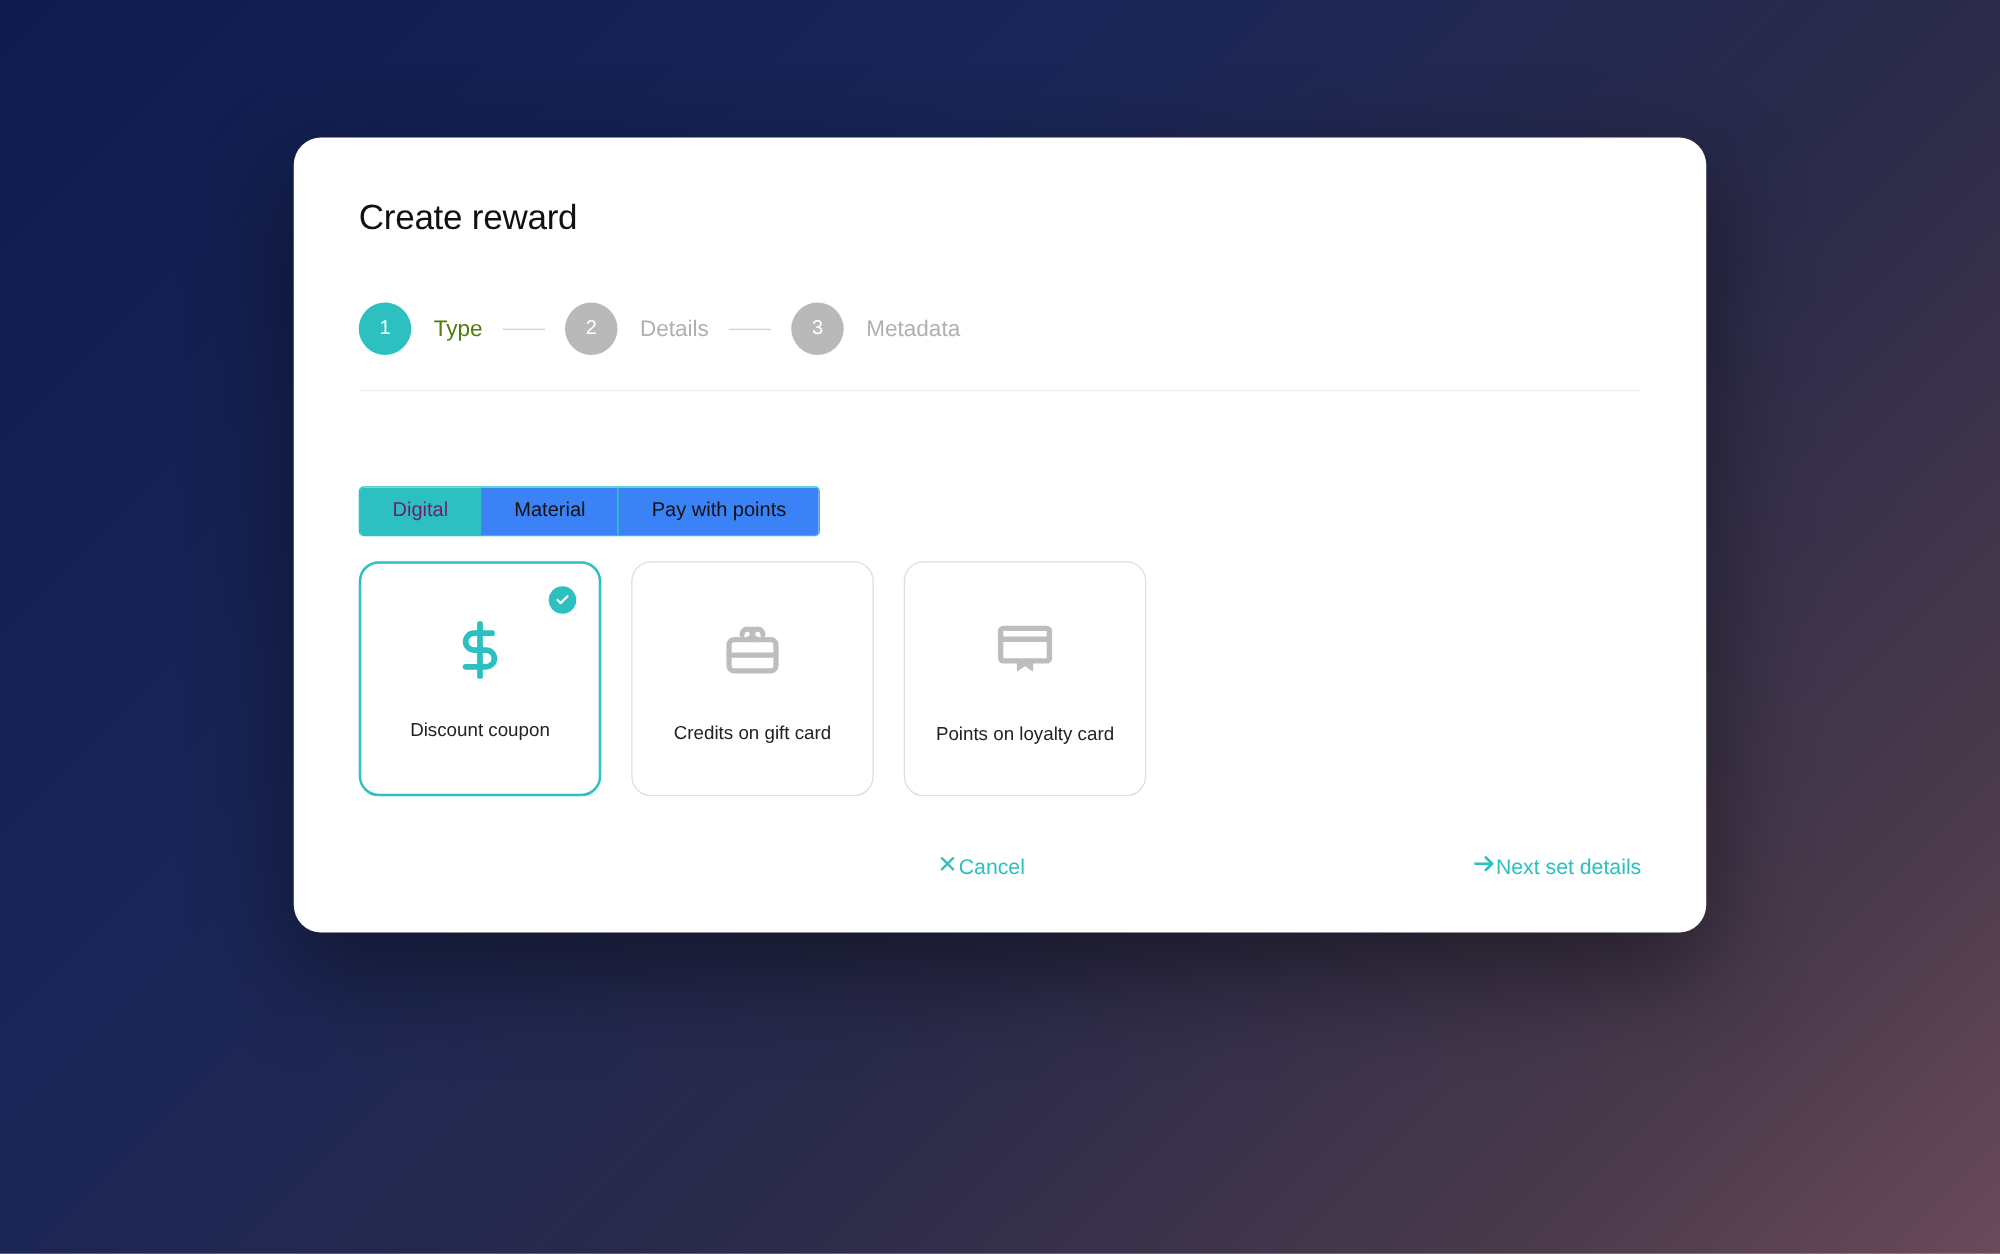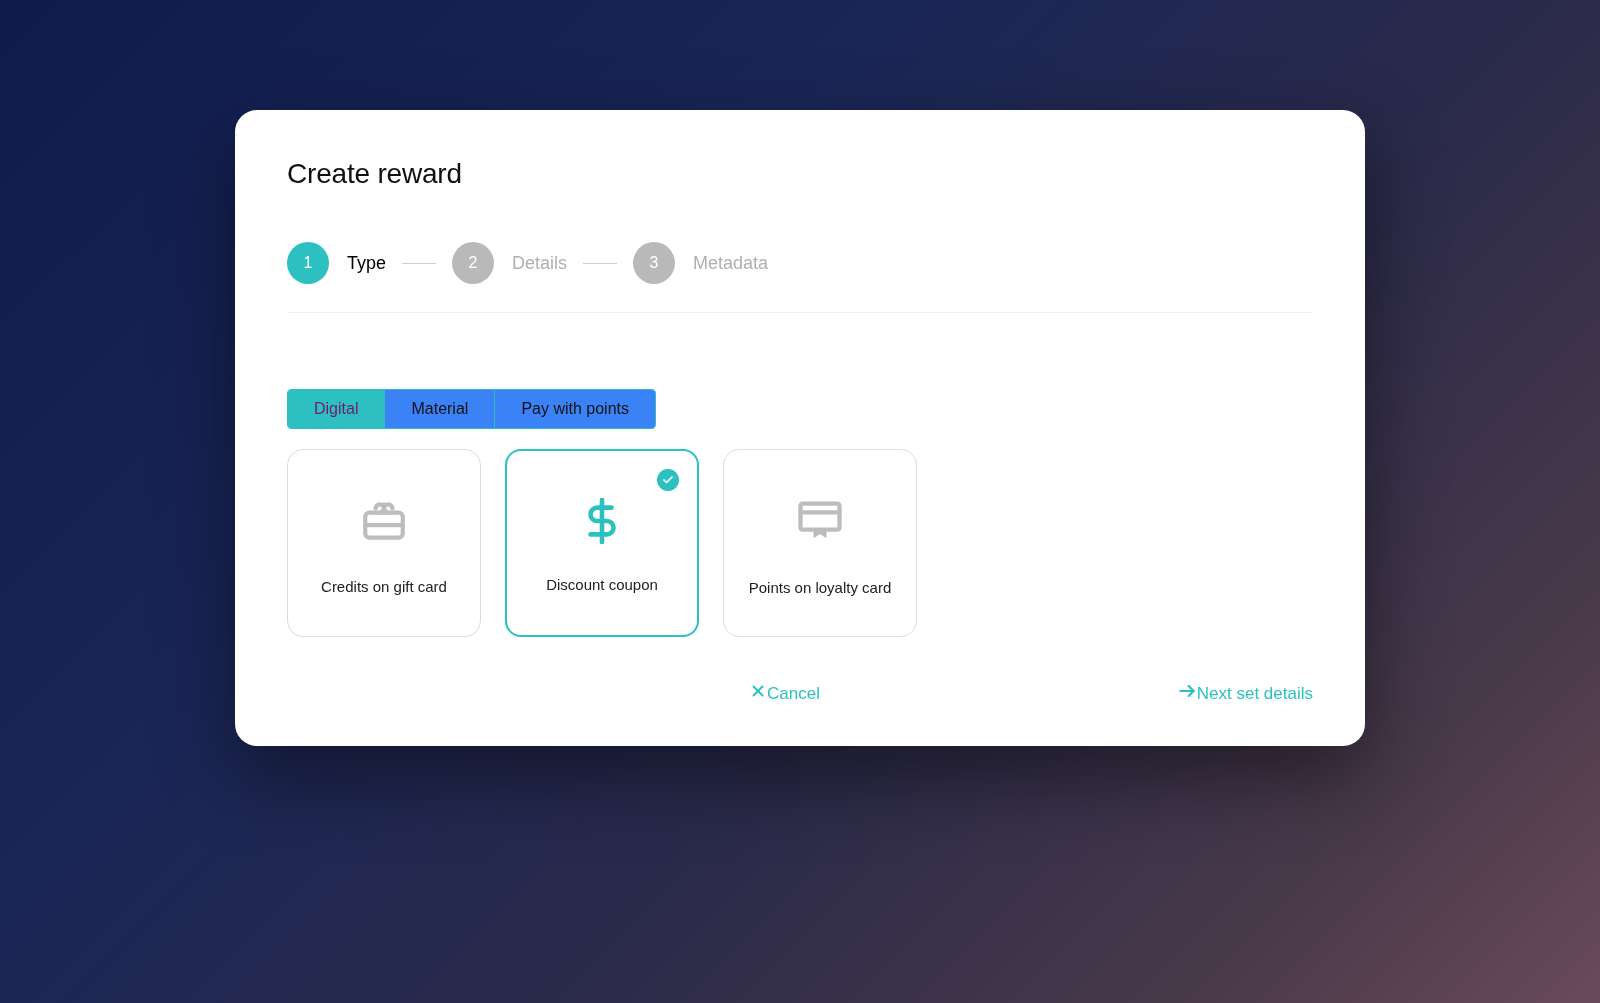--- a/index.html
+++ b/index.html
@@ -46,21 +46,21 @@
   justify-content: center;
   font-size: 16px;
   color: #fff;
 }
 .step-circle.active { background: #2cc0c0; }
 .step-circle.inactive { background: #b9b9b9; }
 .step-label {
   margin-left: 18px;
   font-size: 18px;
 }
-.step-label.active { color: #000000; }
+.step-label.active { color: #4d7c0f; }
 .step-label.inactive { color: #b0b0b0; }
 .step-connector {
   width: 34px;
   height: 1px;
   background: #d0d0d0;
   margin: 0 16px;
 }
 .form-body { margin-top: 40px; }
 .field-row {
   border-bottom: 1px solid #e5e5e5;
@@ -171,46 +171,46 @@
   <div class="form-body">
 
     <div class="tab-group">
       <button class="tab-btn active">Digital</button>
       <button class="tab-btn">Material</button>
       <button class="tab-btn">Pay with points</button>
     </div>
 
     <div class="card-row">
 
+      <div class="reward-card selected">
+        <div class="check-badge">
+          <svg width="12" height="12" viewBox="0 0 24 24" fill="none" stroke="#fff" stroke-width="3.5" stroke-linecap="round" stroke-linejoin="round">
+              <polyline points="20 6 9 17 4 12"></polyline>
+            </svg>
+        </div>
+        <div class="card-icon">
+          <svg width="46" height="46" viewBox="0 0 24 24" fill="none" stroke="#2cc0c0" stroke-width="2.4" stroke-linecap="round" stroke-linejoin="round">
+            <line x1="12" y1="1" x2="12" y2="23"></line>
+            <path d="M17 5H9.5a3.5 3.5 0 0 0 0 7h5a3.5 3.5 0 0 1 0 7H6"></path>
+          </svg>
+        </div>
+        <div class="card-label">Discount coupon</div>
+      </div>
+
       <div class="reward-card">
         <div class="card-icon">
           <svg width="50" height="50" viewBox="0 0 24 24" fill="none" stroke="#bdbdbd" stroke-width="2" stroke-linecap="round" stroke-linejoin="round">
             <rect x="3" y="8" width="18" height="12" rx="2"></rect>
             <line x1="3" y1="14" x2="21" y2="14"></line>
             <path d="M12 8V4"></path>
             <path d="M8 6c0-1.1.9-2 2-2s2 .9 2 2-2 2-2 2"></path>
             <path d="M16 6c0-1.1-.9-2-2-2s-2 .9-2 2 2 2 2 2"></path>
           </svg>
         </div>
         <div class="card-label">Credits on gift card</div>
-      </div>
-
-      <div class="reward-card selected">
-        <div class="check-badge">
-          <svg width="12" height="12" viewBox="0 0 24 24" fill="none" stroke="#fff" stroke-width="3.5" stroke-linecap="round" stroke-linejoin="round">
-              <polyline points="20 6 9 17 4 12"></polyline>
-            </svg>
-        </div>
-        <div class="card-icon">
-          <svg width="46" height="46" viewBox="0 0 24 24" fill="none" stroke="#2cc0c0" stroke-width="2.4" stroke-linecap="round" stroke-linejoin="round">
-            <line x1="12" y1="1" x2="12" y2="23"></line>
-            <path d="M17 5H9.5a3.5 3.5 0 0 0 0 7h5a3.5 3.5 0 0 1 0 7H6"></path>
-          </svg>
-        </div>
-        <div class="card-label">Discount coupon</div>
       </div>
 
       <div class="reward-card">
         <div class="card-icon">
           <svg width="52" height="52" viewBox="0 0 24 24" fill="none" stroke="#bdbdbd" stroke-width="2" stroke-linecap="round" stroke-linejoin="round">
             <rect x="3" y="4" width="18" height="12" rx="1"></rect>
             <line x1="3" y1="8" x2="21" y2="8"></line>
             <path d="M9 16v4l3-2 3 2v-4" fill="#bdbdbd" stroke="none"></path>
           </svg>
         </div>

